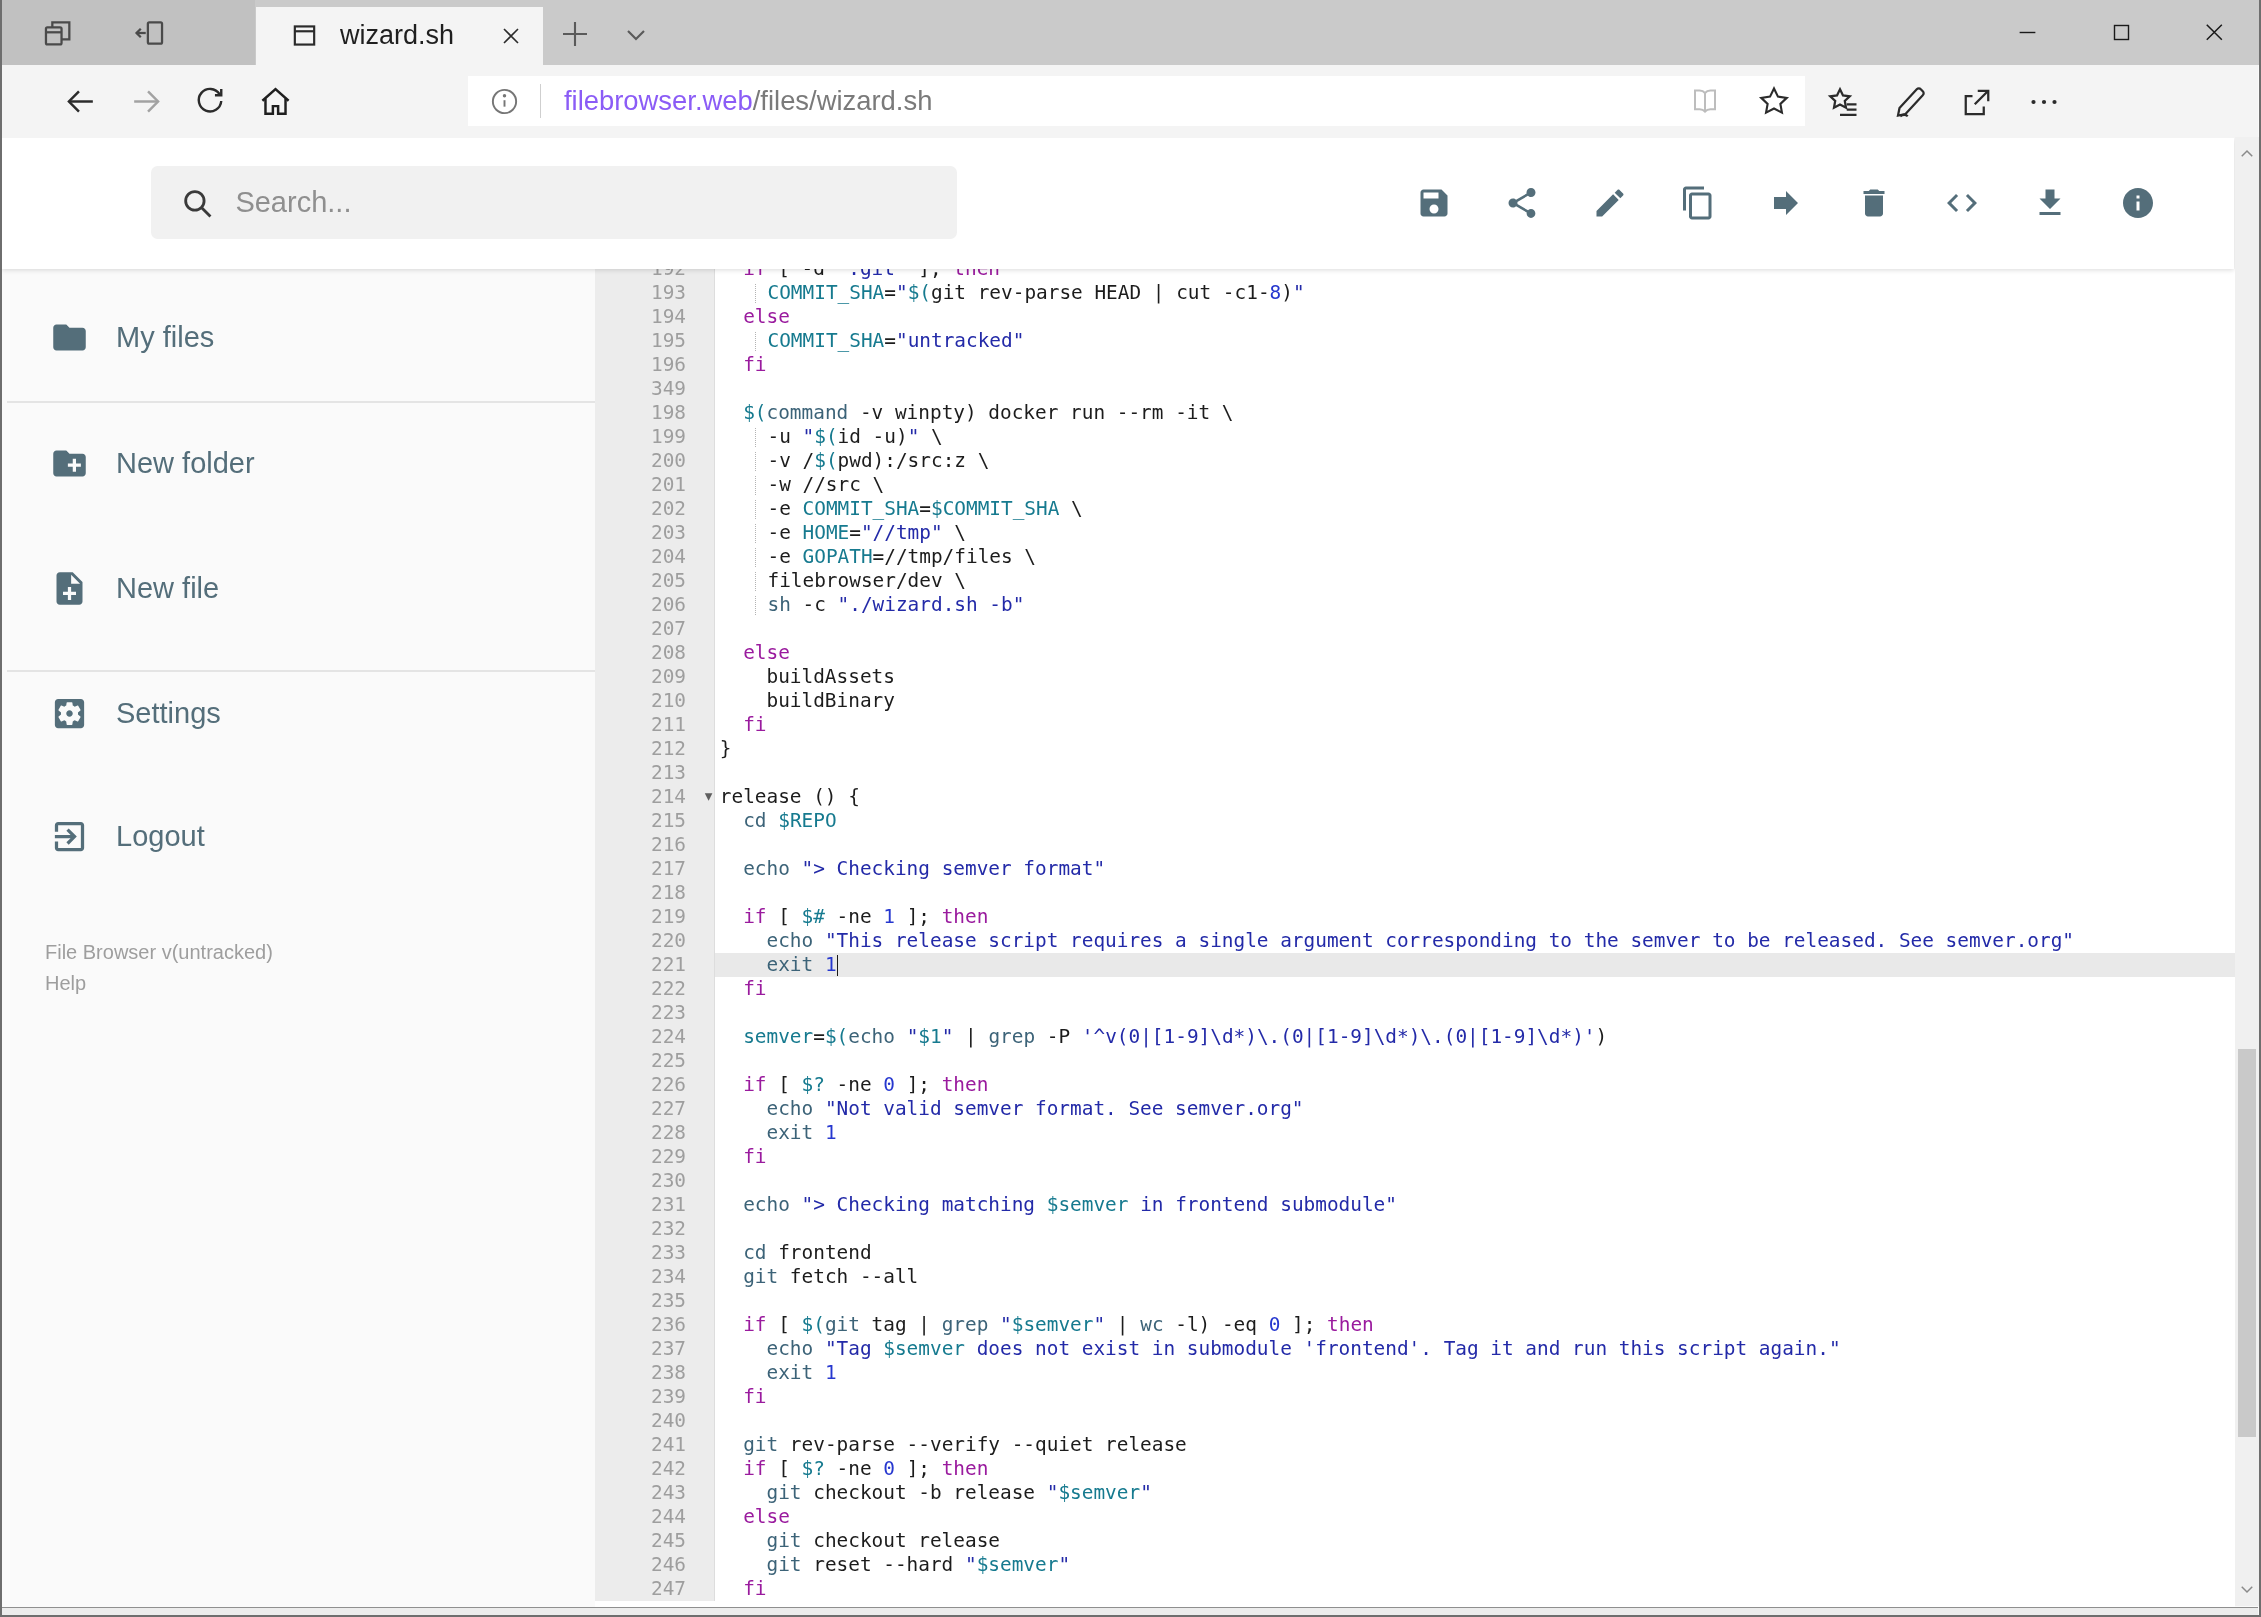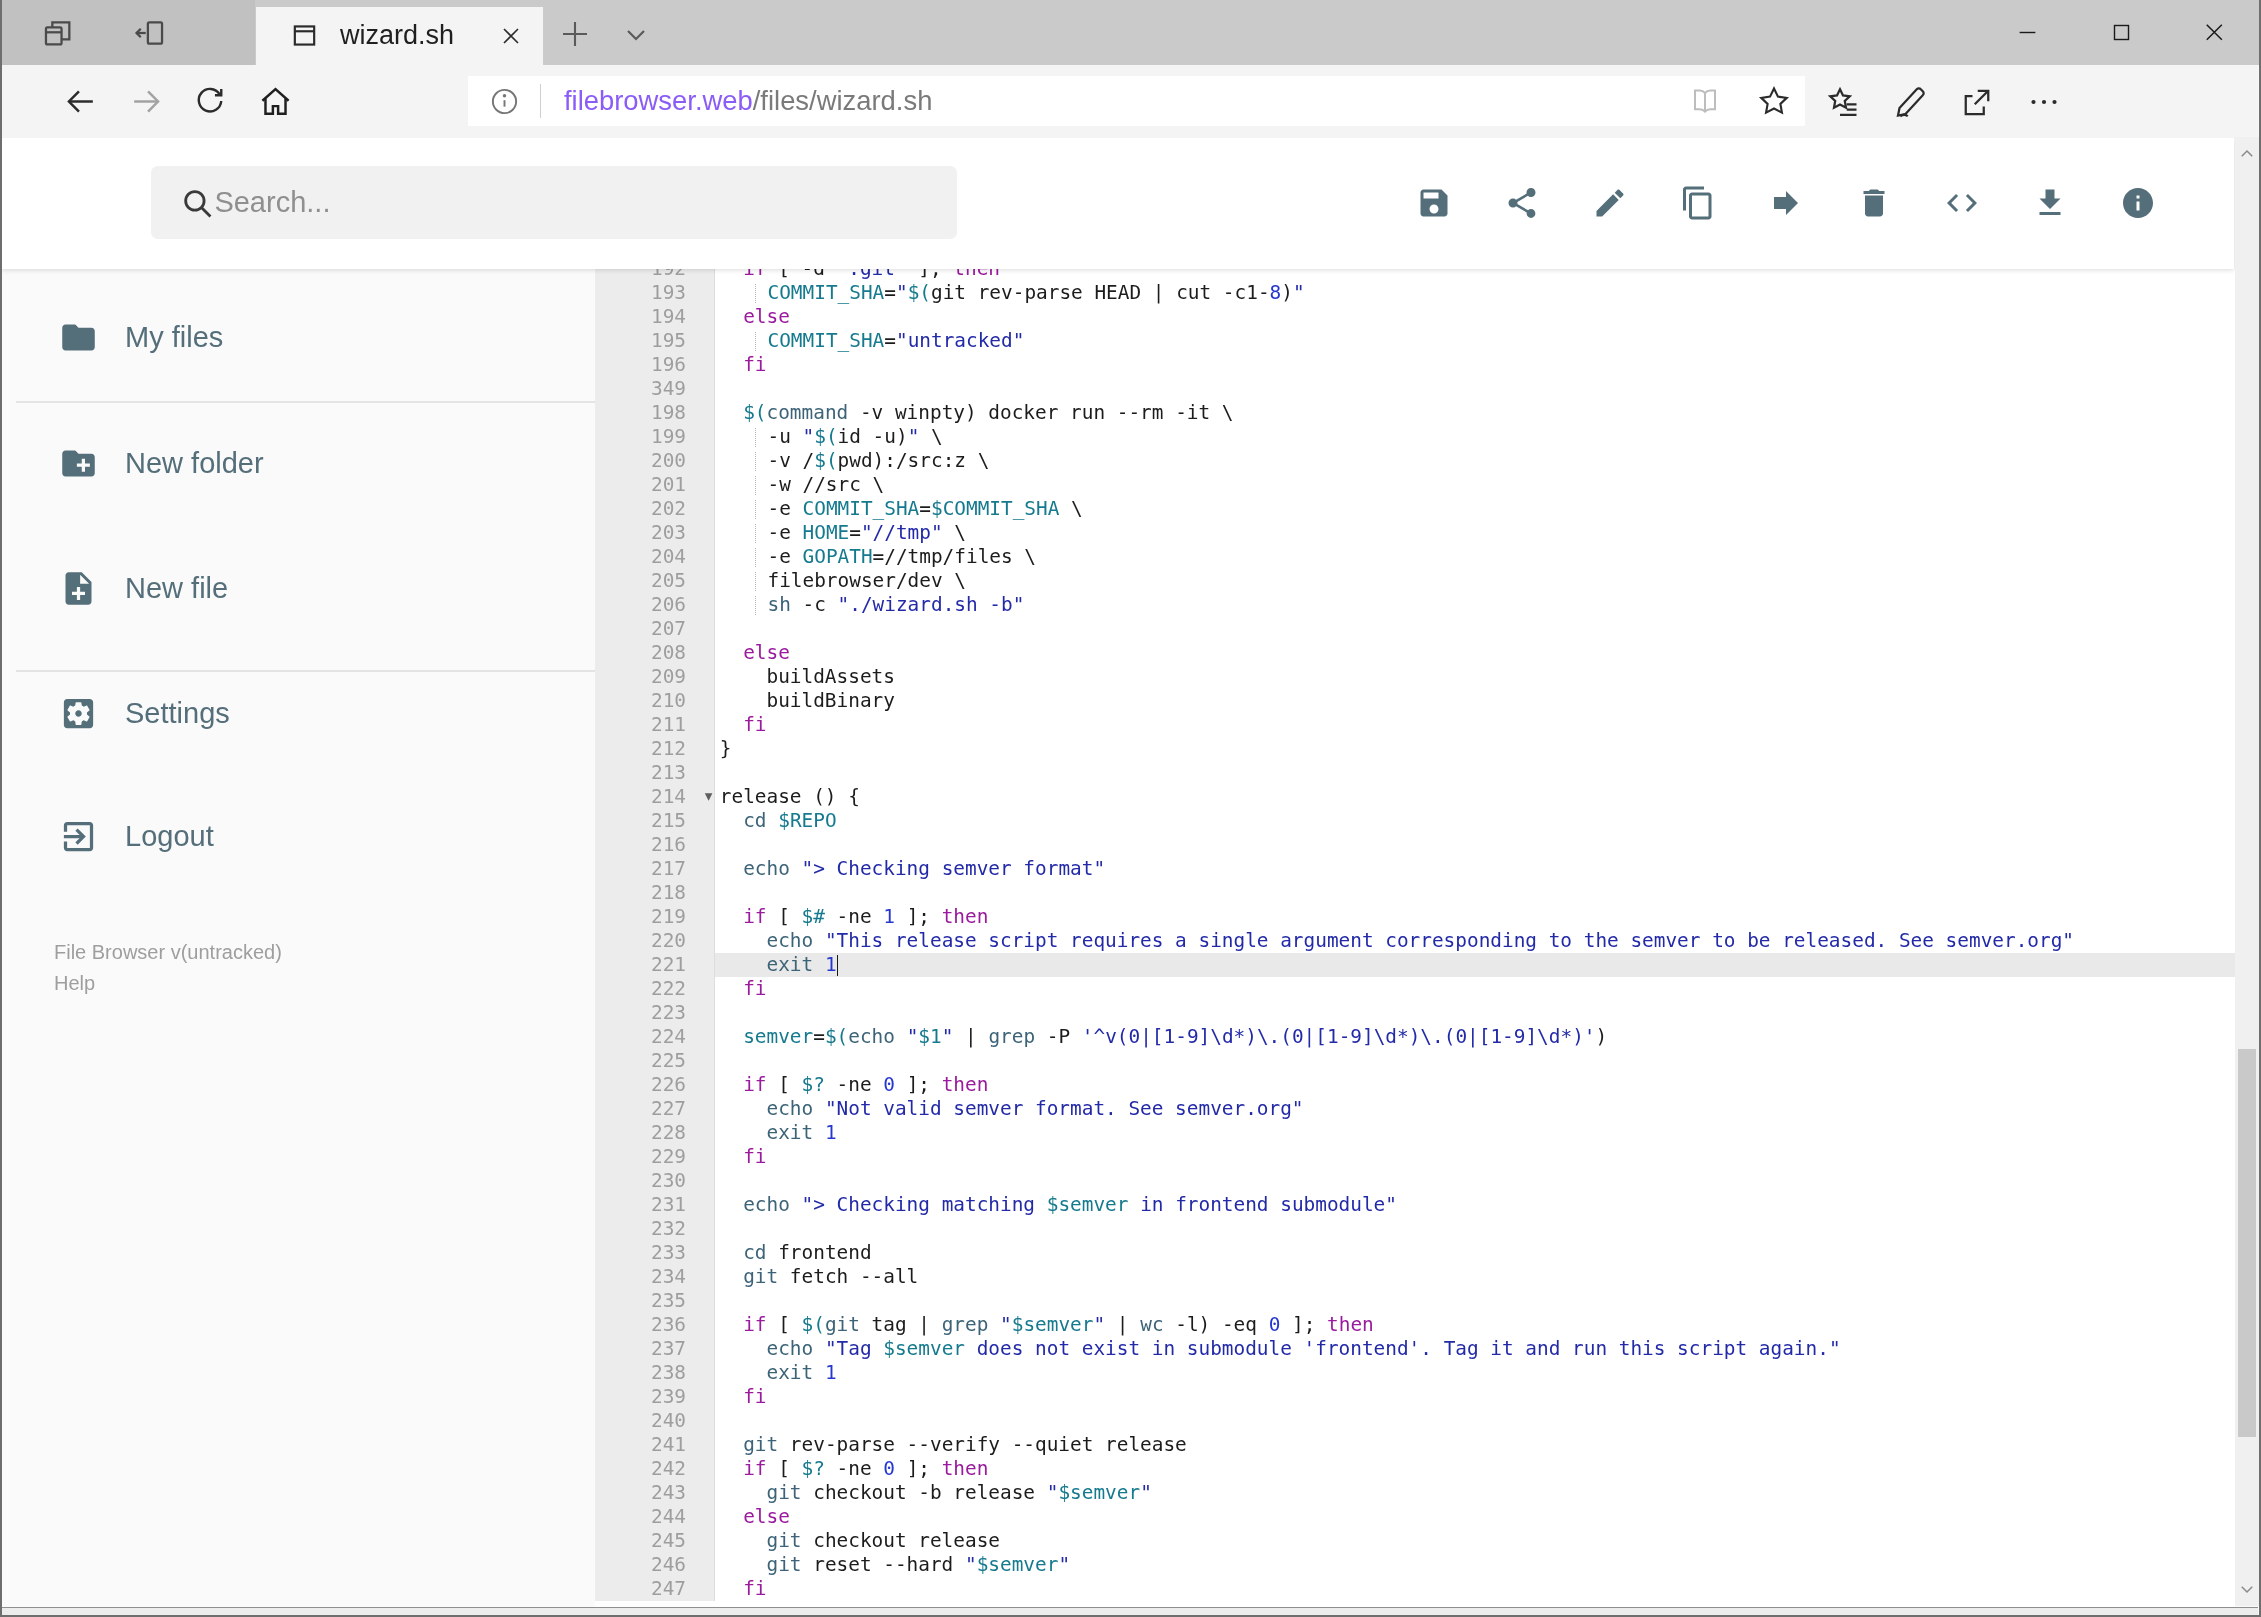--- a/index.html
+++ b/index.html
@@ -46,28 +46,28 @@
   
   .appheader { left:2.4px; top:137px; width:2232px; height:132px; background:#fff; z-index:30;
     box-shadow:0 2.4px 4.8px rgba(0,0,0,.14); }
   .logo { position:absolute; left:32px; top:163px; width:78px; height:78px; border-radius:50%;
     border:8px solid #1e78d7; background:#fff; display:flex; align-items:center; justify-content:center; overflow:hidden; }
   .logo-shadow { position:absolute; right:-4.8px; bottom:-6.5px; width:48px; height:48px;
     background:#e3e3e3; transform:rotate(45deg); }
   .searchbox { position:absolute; left:149px; top:29px; width:806px; height:73px; background:#f1f1f1;
     border-radius:6.5px; display:flex; align-items:center; }
   .searchbox svg { margin-left:29px; }
-  .search-input { flex:1; border:none; outline:none; background:transparent; 
+  .search-input { flex:1; border:none; outline:none; background:transparent; margin-left:21px;
     font-size:29px; color:#333; font-family:"Liberation Sans","DejaVu Sans",sans-serif; }
   .search-input::placeholder { color:#8f8f8f; opacity:1; }
   .hdr-tools { position:absolute; right:78px; top:0; height:132px; display:flex; align-items:center; gap:52px; }
   .tool-btn { width:36px; height:36px; display:flex; align-items:center; justify-content:center; }
 
   
-  .sidebar { left:16px; top:269px; width:489px; height:1340px; background:#fafafa; }
+  .sidebar { left:7px; top:269px; width:489px; height:1340px; background:#fafafa; }
   .side-item { position:absolute; left:0; width:593px; height:78px; display:flex; align-items:center; cursor:pointer; }
   .side-item svg { margin-left:43px; }
   .side-label { margin-left:27px; font-size:29px; color:#546e7a; }
   .side-divider { position:absolute; left:0; width:593px; height:1.6px; background:#e4e4e4; }
   .side-footer { position:absolute; left:38px; font-size:20px; color:#9e9e9e; line-height:31px; }
 
   
   .editor { left:595px; top:269px; width:1640px; height:1338px; background:#fff; overflow:hidden;padding-left:31px; }
   .lines { position:absolute; left:0; top:-12px; width:100%; }
   .row { display:flex; height:24px; line-height:24px;

